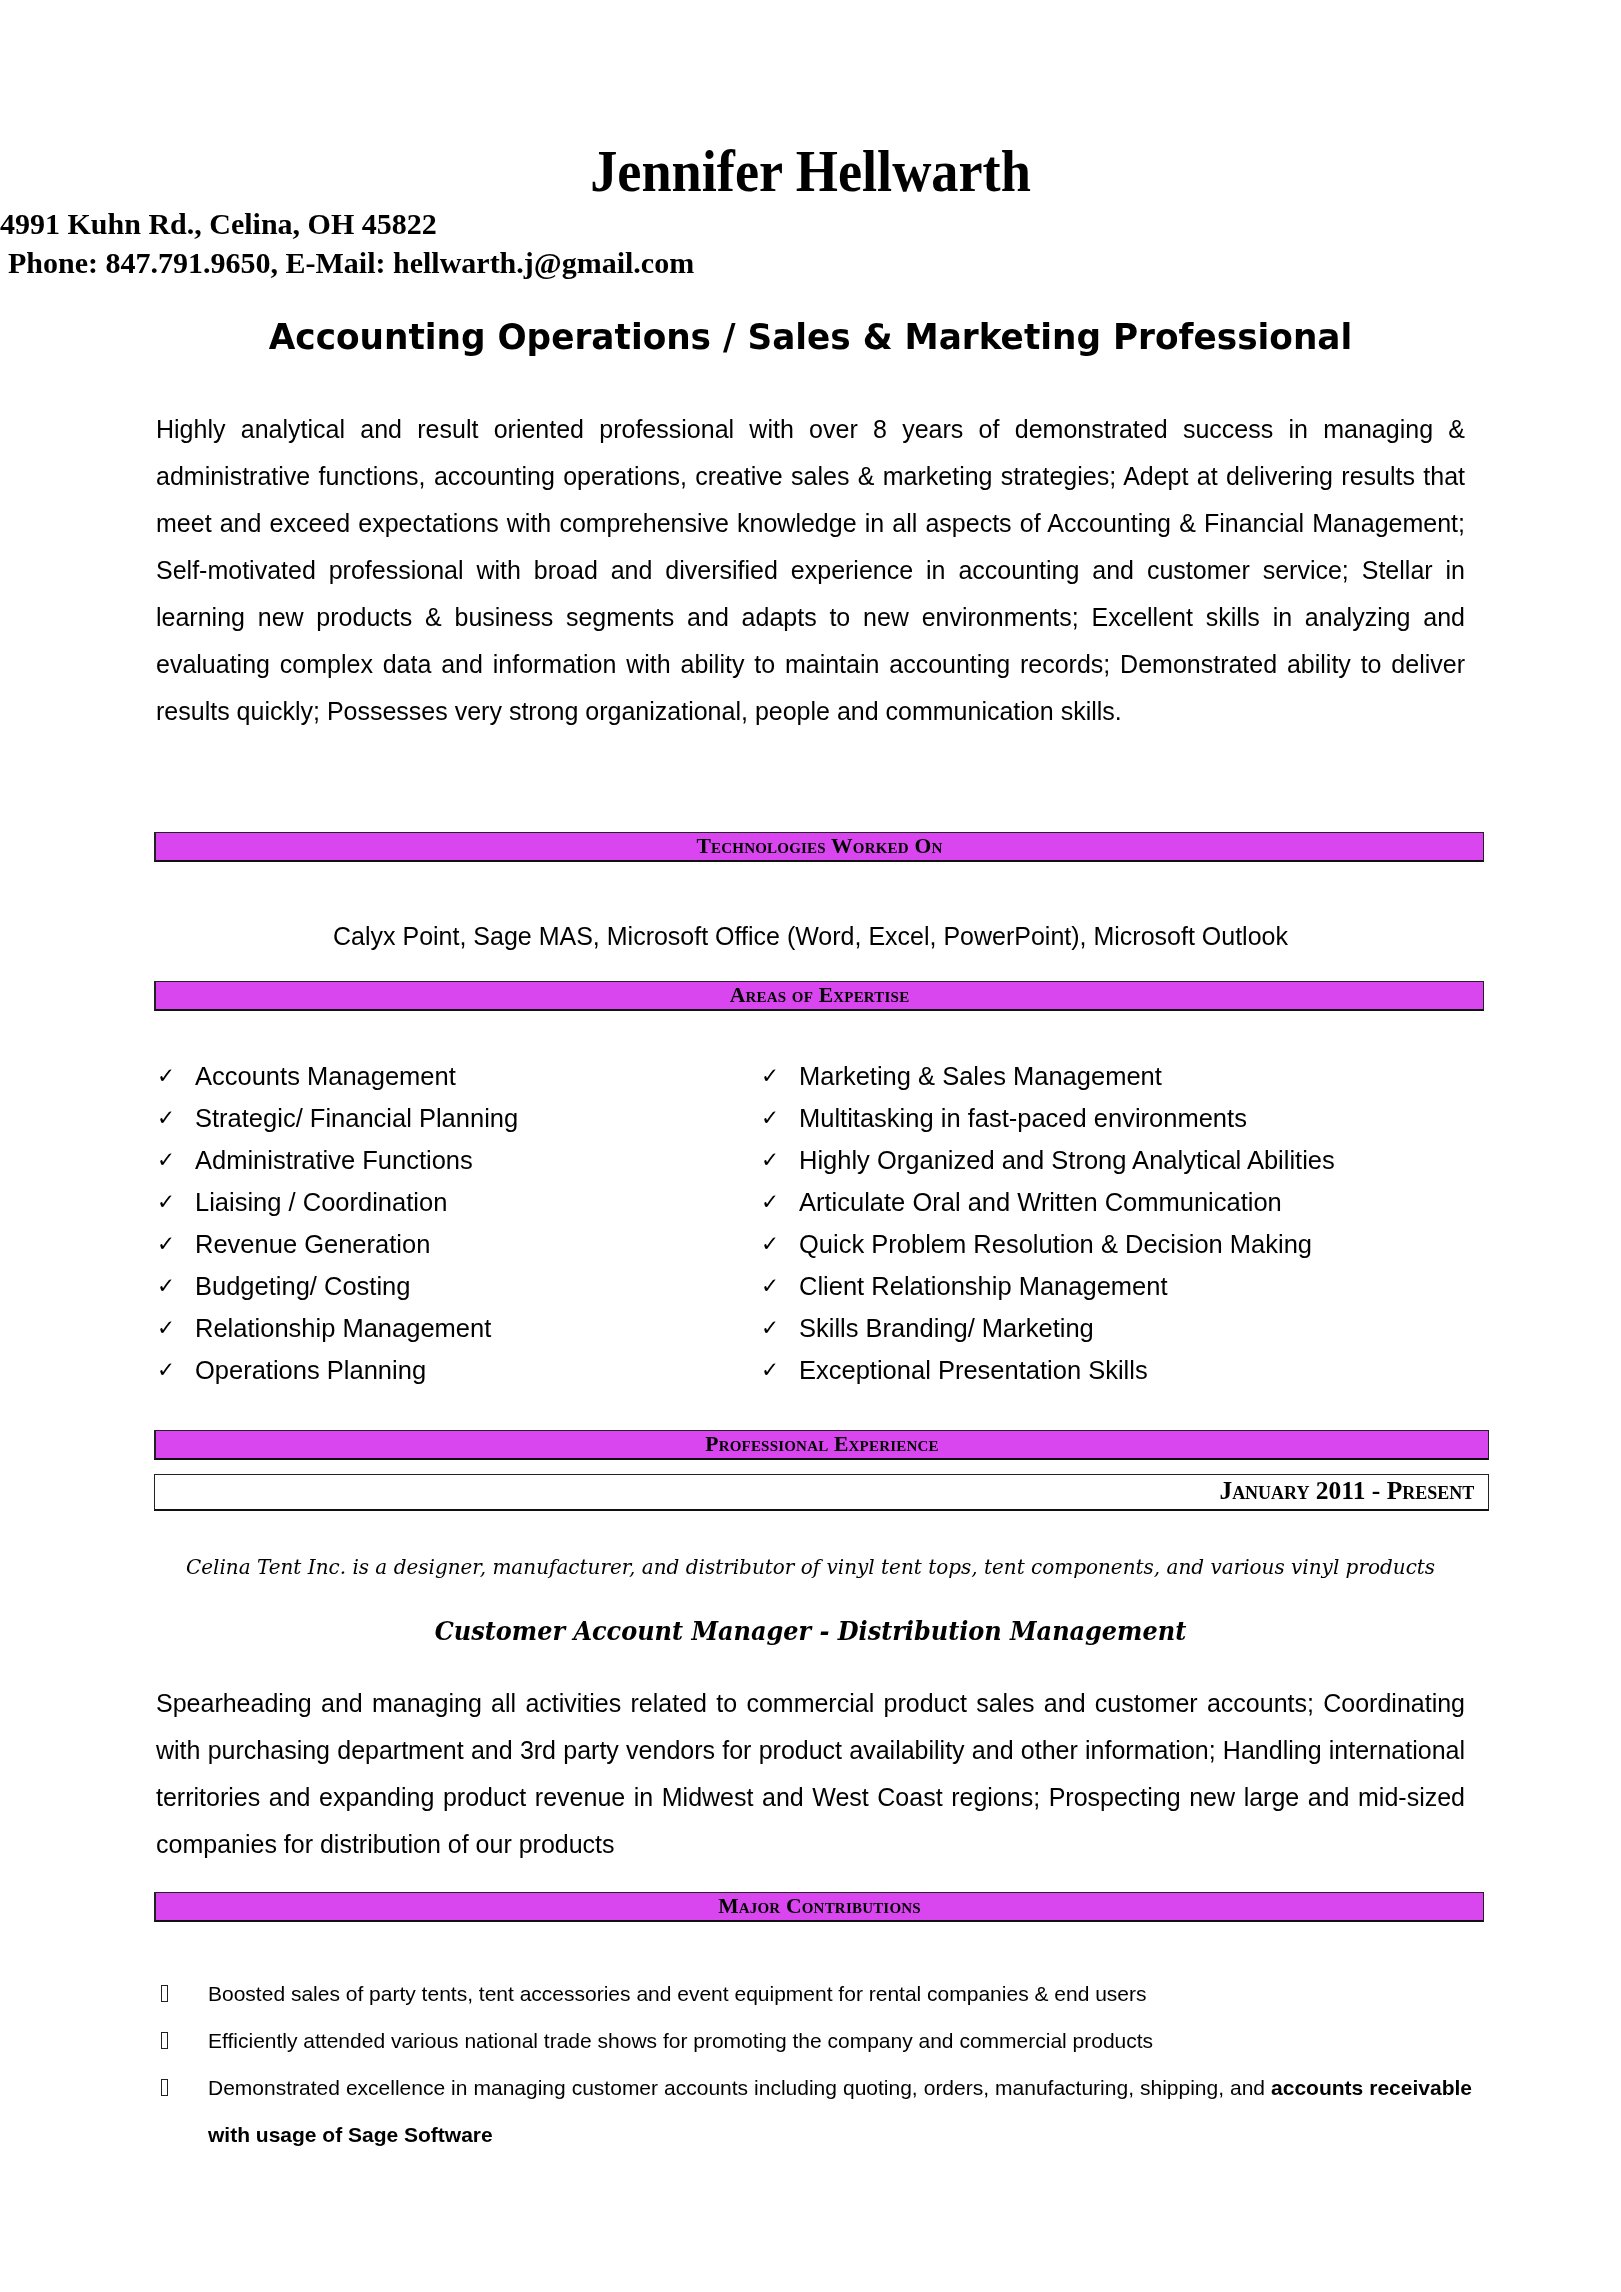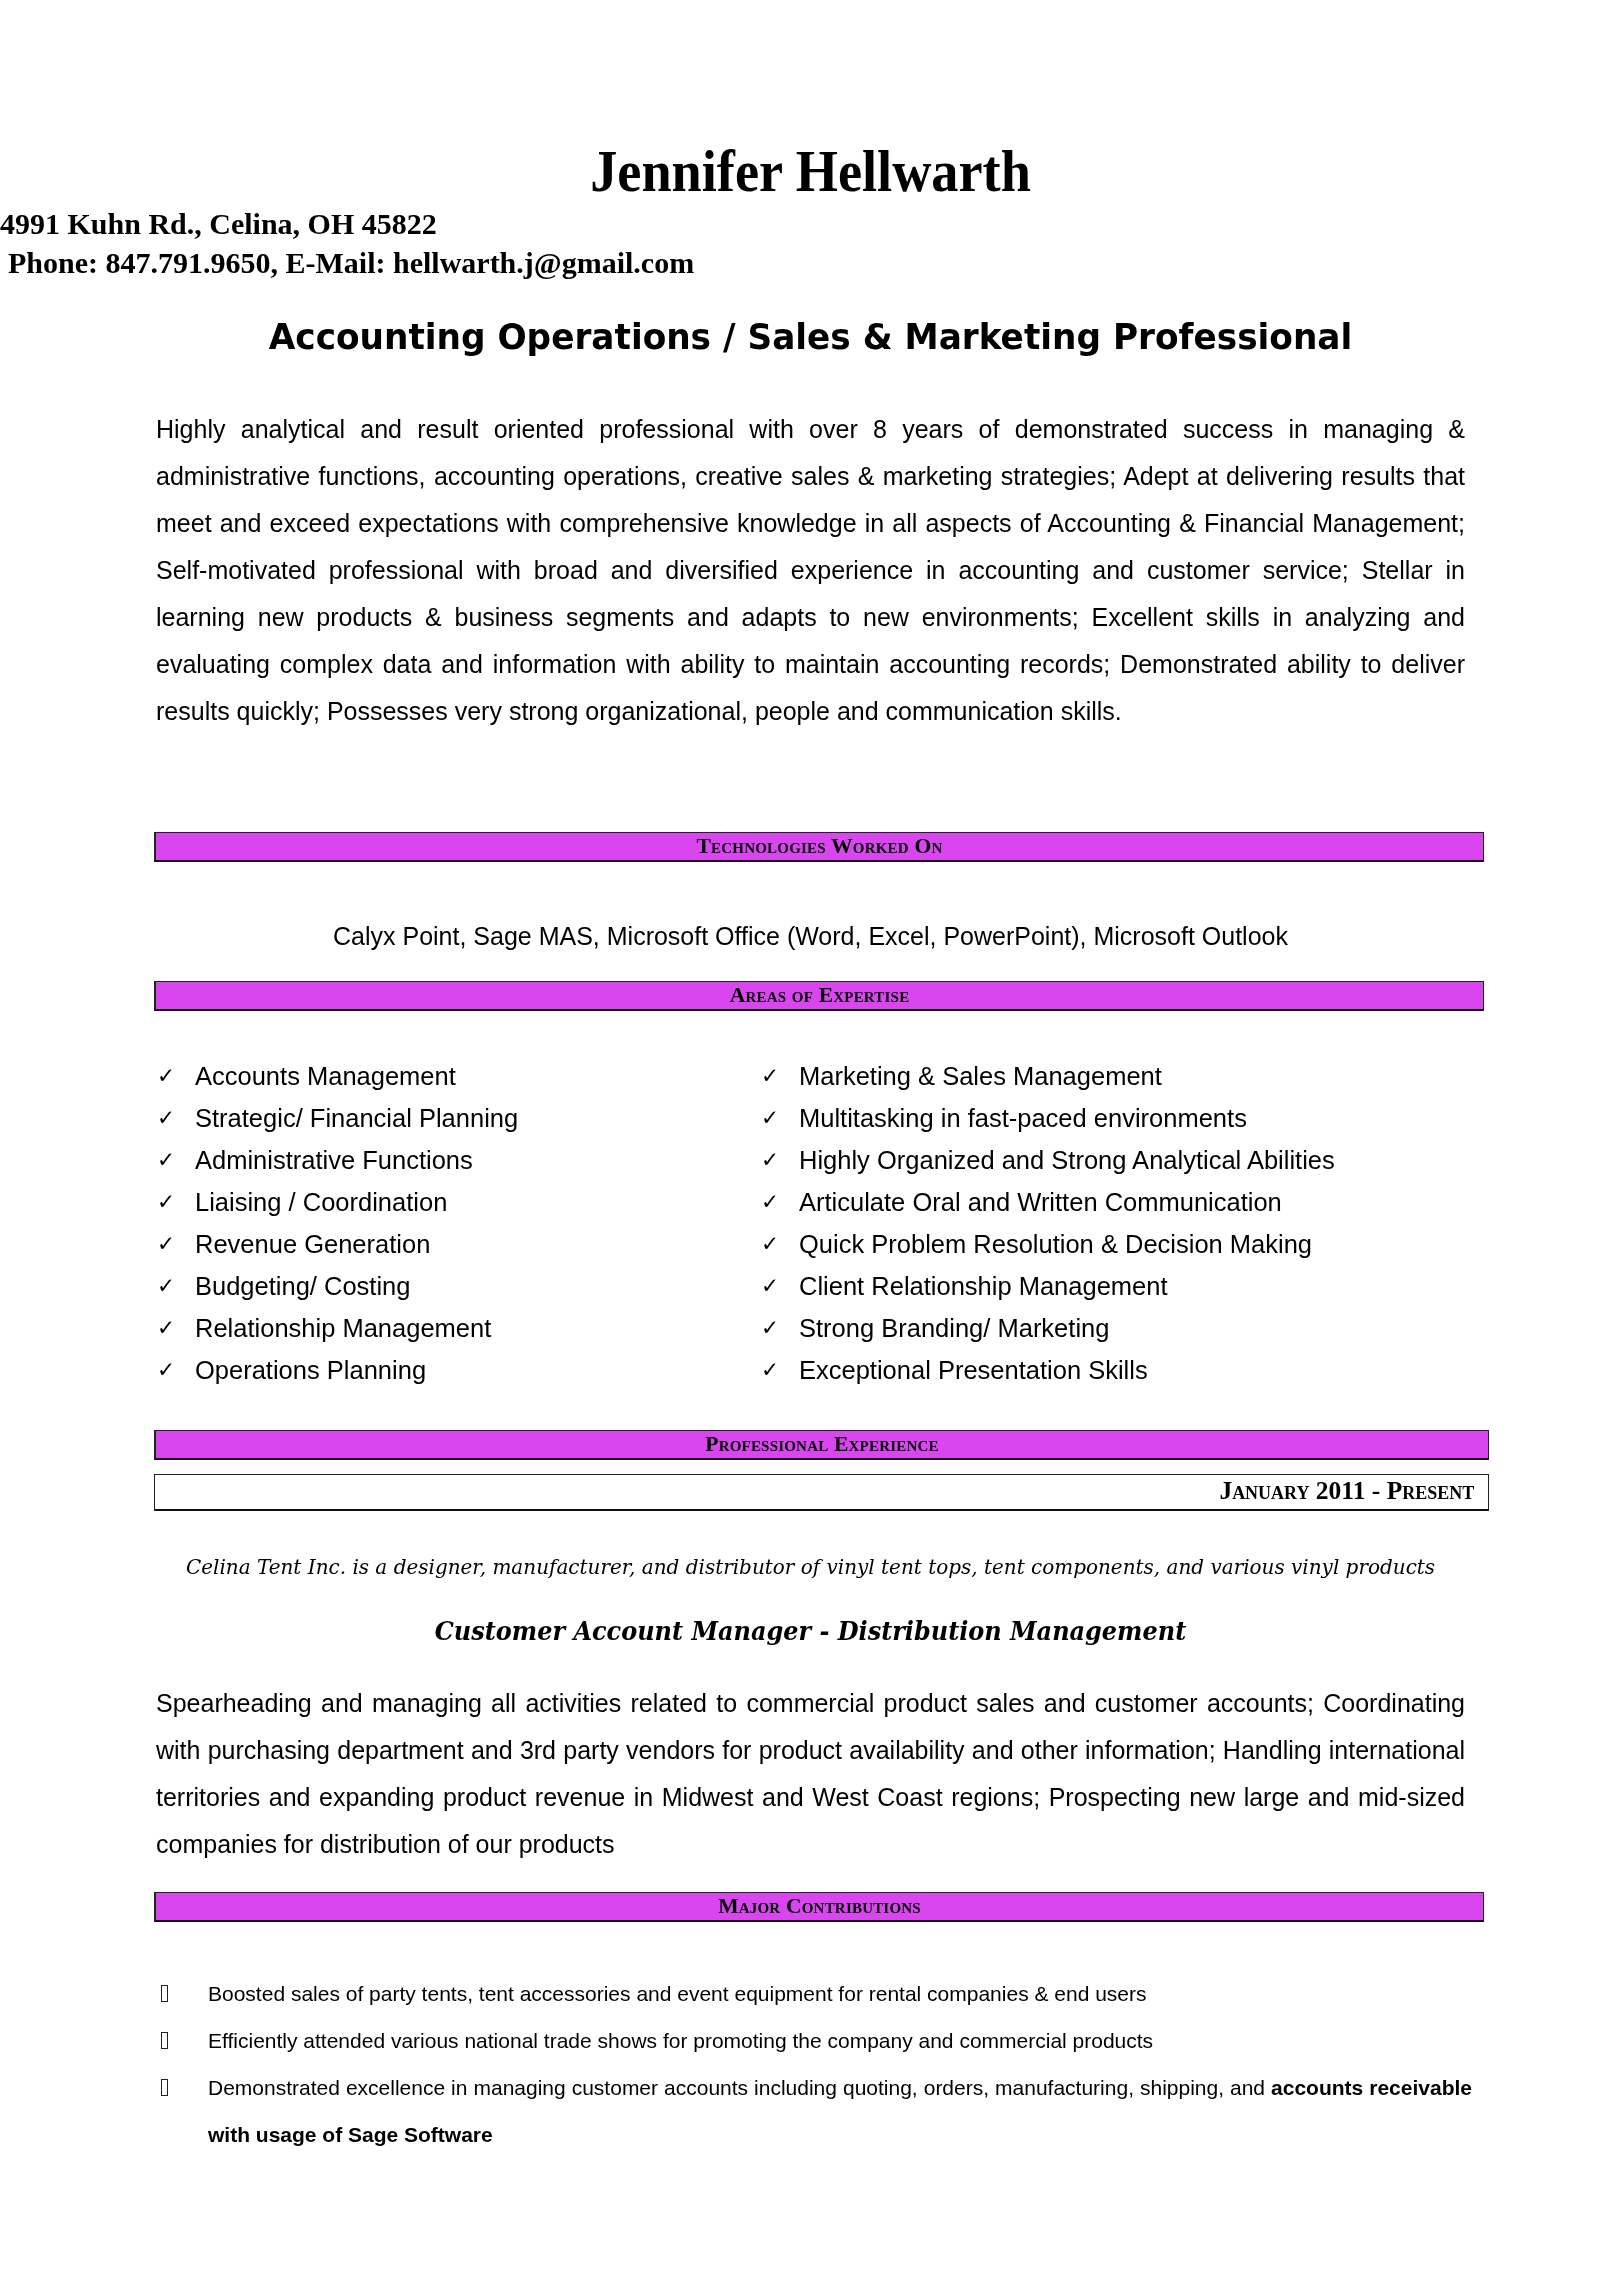--- a/index.html
+++ b/index.html
@@ -154,21 +154,21 @@
     <li>
         <span class="check">✓</span>
         <span class="lbl">Quick Problem Resolution &amp; Decision Making</span>
       </li>
     <li>
         <span class="check">✓</span>
         <span class="lbl">Client Relationship Management</span>
       </li>
     <li>
         <span class="check">✓</span>
-        <span class="lbl">Strong Branding/ Marketing</span>
+        <span class="lbl">Skills Branding/ Marketing</span>
       </li>
     <li>
         <span class="check">✓</span>
         <span class="lbl">Exceptional Presentation Skills</span>
       </li>
   </ul>
 
   <div class="section-bar" style="top:1430px; width:1335px;">Professional Experience</div>
 
   <div class="job-row">

